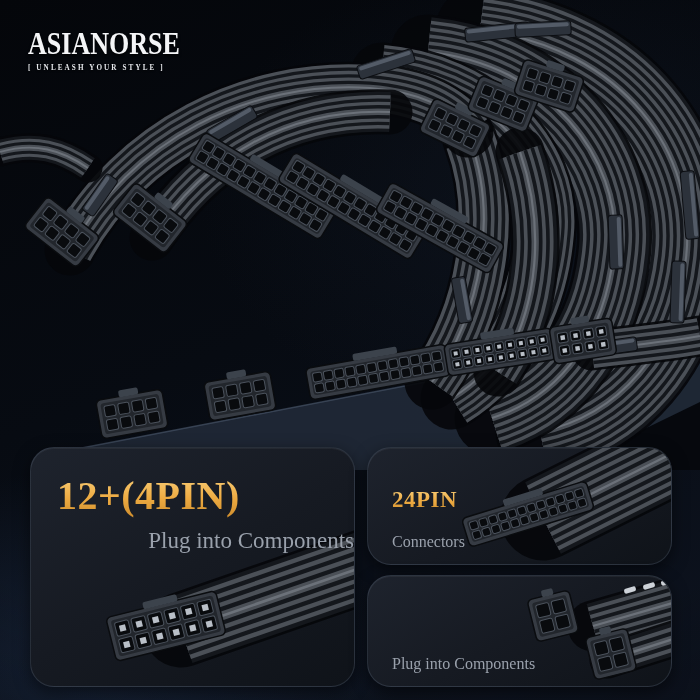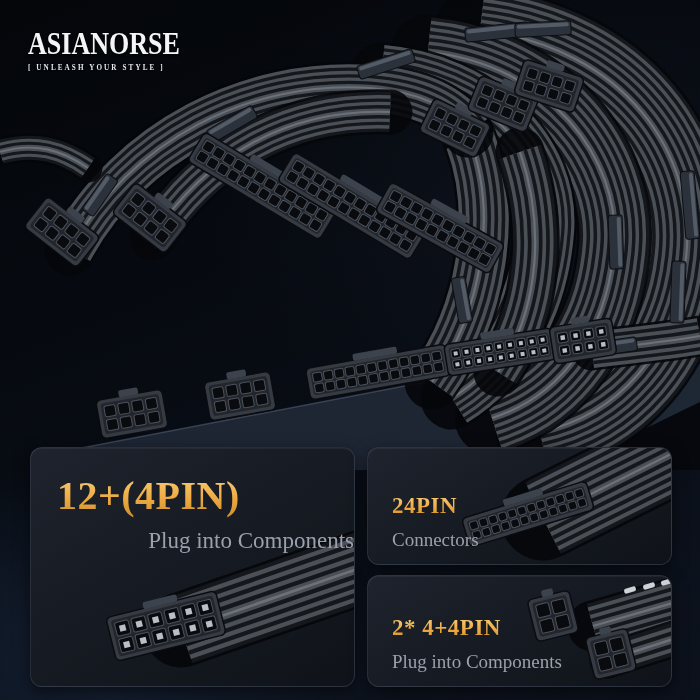--- a/index.html
+++ b/index.html
@@ -22,41 +22,41 @@
     color:#e7e9ed;transform:scaleX(.84);transform-origin:left center;white-space:nowrap;
     text-shadow:0 1px 2px rgba(0,0,0,.8);
   }
   #scene{position:absolute;left:0;top:0;z-index:1;}
   .panels{
     position:absolute;left:30px;top:447px;width:642px;height:240px;z-index:5;
     display:grid;grid-template-columns:325px 305px;grid-template-rows:118px 112px;
     gap:10px 12px;
   }
   .panel{
-    position:relative;border-radius:12px;overflow:hidden;
+    position:relative;border-radius:24px;overflow:hidden;
     background:linear-gradient(150deg,#1e232d 0%,#161a22 50%,#0f1319 100%);
     border:1px solid rgba(125,140,165,.22);
     box-shadow:inset 0 1px 0 rgba(255,255,255,.05), 0 5px 16px rgba(0,0,0,.5);
   }
   .panel-eps12{grid-row:1 / 3;}
   .panel svg{position:absolute;left:0;top:0;pointer-events:none;}
   .panel-text{position:relative;z-index:2;}
   .p1-text{padding:24px 0 0 26px;}
   .p23-text{position:absolute;left:24px;bottom:13px;}
   .gold-title{
     font-weight:bold;display:inline-block;letter-spacing:.5px;
     background:linear-gradient(180deg,#f9d381 0%,#eeab42 55%,#cd8c2c 100%);
     -webkit-background-clip:text;background-clip:text;
     color:#ecaa41;-webkit-text-fill-color:transparent;
   }
   .p1-title{font-size:40px;}
   .p23-title{font-size:23px;}
   .sub{color:#9aa1ac;font-weight:normal;text-align:right;}
   .p1-sub{font-size:23px;margin-top:9px;}
-  .p23-sub{font-size:19px;margin-top:10px;}
+  .p23-sub{font-size:16px;margin-top:20px;}
   .vignette{position:absolute;inset:0;z-index:4;pointer-events:none;
     background:radial-gradient(120% 95% at 50% 40%, rgba(0,0,0,0) 60%, rgba(0,0,0,.35) 100%);}
 </style>
 </head>
 <body>
 
 <div class="stage">
 
   <svg id="scene" width="700" height="470" viewBox="0 0 700 470">
       <path d="M40 456 L655 338 L700 351 L700 470 L40 470 Z" fill="#222c3a" opacity="0.85"></path>
@@ -598,19 +598,18 @@
             <rect x="-6" y="-2.5" width="12" height="5" rx="2" fill="#cdd2d8"></rect>
           </g>
           <g transform="translate(281 10) rotate(-17)">
             <rect x="-6" y="-2.5" width="12" height="5" rx="2" fill="#cdd2d8"></rect>
           </g>
           <g transform="translate(299 6) rotate(-17)">
             <rect x="-6" y="-2.5" width="12" height="5" rx="2" fill="#cdd2d8"></rect>
           </g>
         </svg>
       <div class="panel-text p23-text">
-        <div class="gold-title p23-title">2* 4+4PIN</div>
         <div class="sub p23-sub">Plug into Components</div>
       </div>
     </div>
 
   </div>
 </div>
 
 </body></html>

